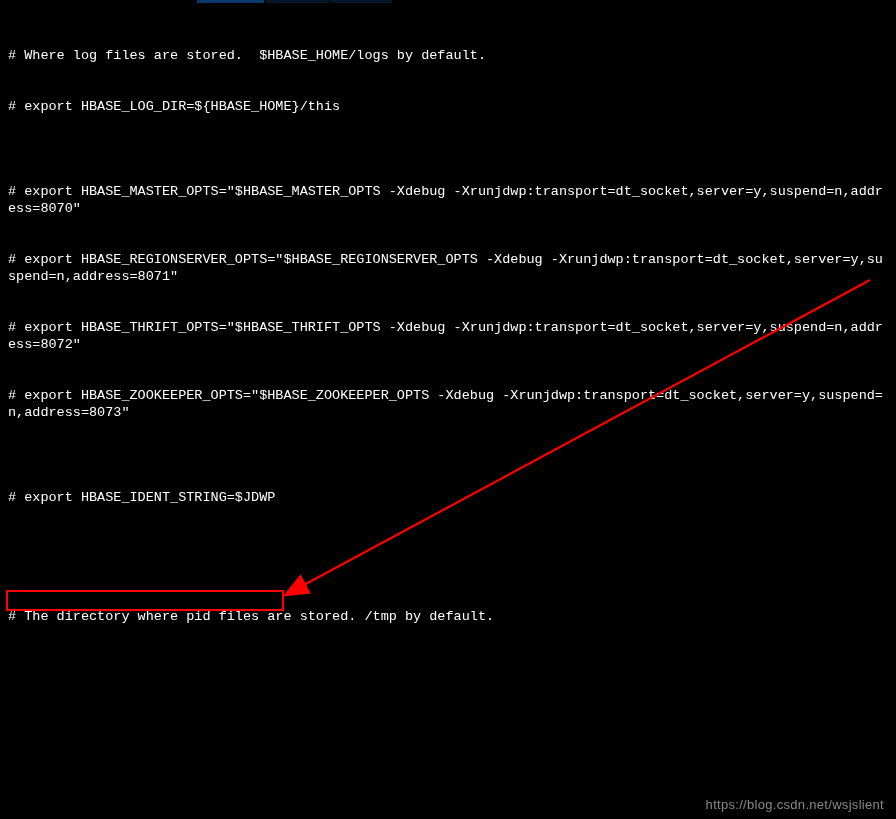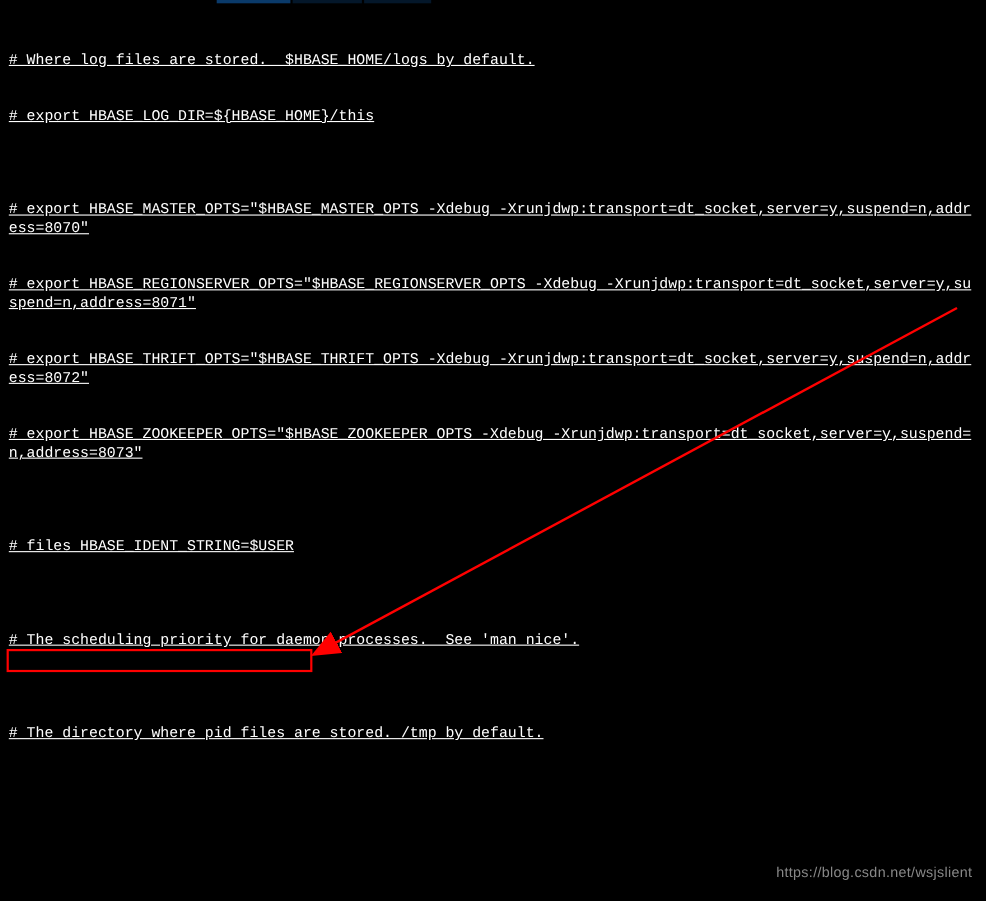--- a/index.html
+++ b/index.html
@@ -34,49 +34,48 @@
     border: 2px solid #ff0000;
     pointer-events: none;
   }
   .arrow {
     position: absolute;
     pointer-events: none;
   }
   .watermark {
     position: absolute;
     right: 12px;
-    bottom: 18px;
+    bottom: 6px;
     color: #888;
     font-family: Arial, sans-serif;
     font-size: 13px;
     letter-spacing: 0.3px;
   }
-  .line { display: block; text-decoration: underline; }
+  .line { display: block; }
 </style>
 </head>
 <body>
 
 <div class="tab-strip">
   <div class="seg" style="margin-left:197px;width:67px"></div>
   <div class="seg" style="margin-left:2px;width:63px;opacity:.4"></div>
   <div class="seg" style="margin-left:2px;width:61px;opacity:.4"></div>
 </div>
 
 <div class="terminal">
   <span class="line"># Where log files are stored.  $HBASE_HOME/logs by default.</span>
   <span class="line"># export HBASE_LOG_DIR=${HBASE_HOME}/this</span>
   <span class="line"></span>
   <span class="line"># export HBASE_MASTER_OPTS="$HBASE_MASTER_OPTS -Xdebug -Xrunjdwp:transport=dt_socket,server=y,suspend=n,address=8070"</span>
   <span class="line"># export HBASE_REGIONSERVER_OPTS="$HBASE_REGIONSERVER_OPTS -Xdebug -Xrunjdwp:transport=dt_socket,server=y,suspend=n,address=8071"</span>
   <span class="line"># export HBASE_THRIFT_OPTS="$HBASE_THRIFT_OPTS -Xdebug -Xrunjdwp:transport=dt_socket,server=y,suspend=n,address=8072"</span>
   <span class="line"># export HBASE_ZOOKEEPER_OPTS="$HBASE_ZOOKEEPER_OPTS -Xdebug -Xrunjdwp:transport=dt_socket,server=y,suspend=n,address=8073"</span>
   <span class="line"></span>
-  <span class="line"># files HBASE_IDENT_STRING=$USER</span>
+  <span class="line"># export HBASE_IDENT_STRING=$JDWP</span>
   <span class="line"></span>
-  <span class="line"># The scheduling priority for daemon processes.  See 'man nice'.</span>
   <span class="line"></span>
   <span class="line"># The directory where pid files are stored. /tmp by default.</span>
   
   <span class="line"></span>
   
   
   
   
   <span class="line"></span>
   

